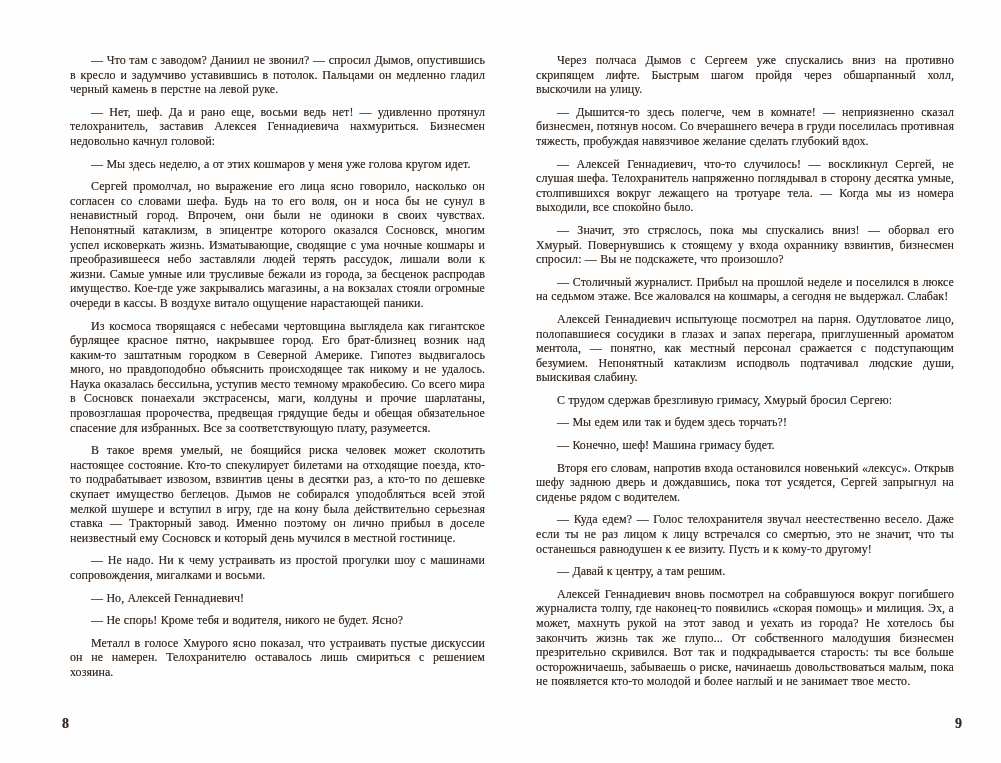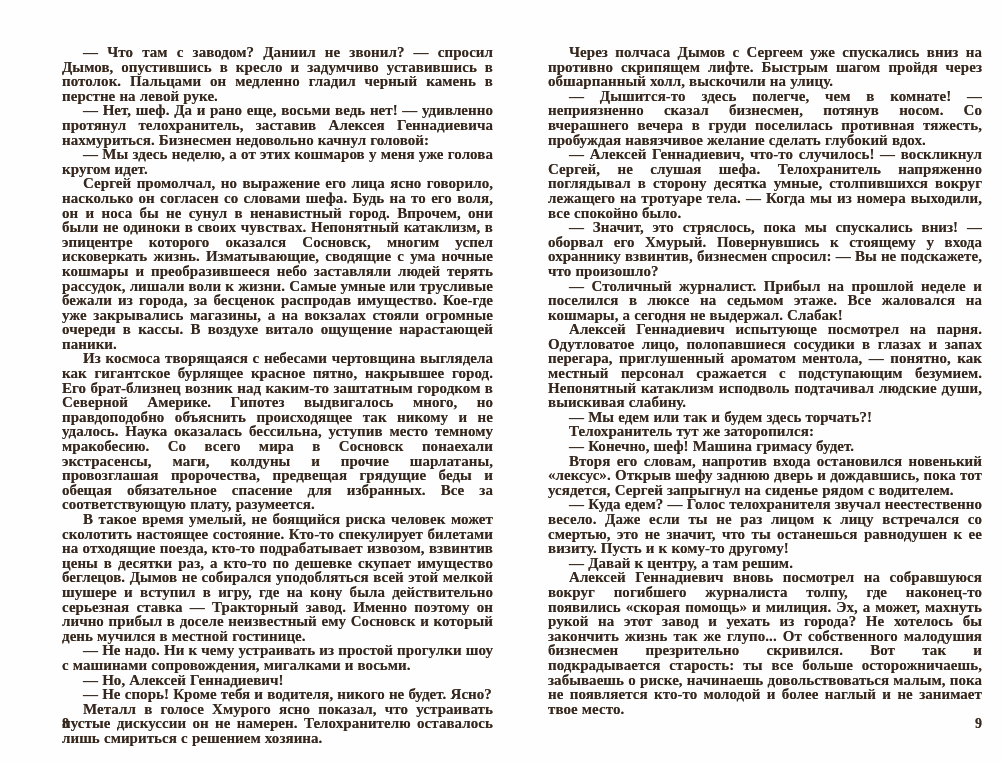--- a/index.html
+++ b/index.html
@@ -17,35 +17,35 @@
     font-family: "Liberation Serif", "DejaVu Serif", serif;
     color: #36281e;
   }
   .page {
     position: absolute;
     top: 45px;
     bottom: 0;
     overflow: hidden;
   }
   .page-left  { left: 62px;  width: 431px; }
-  .page-right { left: 548px; width: 434px; }
+  .page-right { left: 528px; width: 434px; }
 
   .para {
-    margin: 0;
+    margin: 8px;
     padding: 0;
     text-indent: 21px;
     text-align: justify;
-    font-size: 15px;
+    font-size: 12px;
     line-height: 14.6px;
     letter-spacing: 0.05px;
     word-spacing: 0.3px;
     hyphens: auto;
     -webkit-hyphens: auto;
     text-shadow: 0 0 0.4px rgba(58, 42, 30, 0.55);
-    font-weight: 700;
+    font-weight: 400;
   }
 
   .folio {
     position: absolute;
     top: 671px;
     width: 100%;
     font-size: 14px;
     line-height: 15px;
     text-shadow: 0 0 0.4px rgba(58, 42, 30, 0.55);
     font-weight: 600;
@@ -72,22 +72,22 @@
     <div class="folio folio-left">8</div>
   </div>
 
   <div class="page page-right">
     <p class="para">Через полчаса Дымов с Сергеем уже спускались вниз на противно скрипящем лифте. Быстрым шагом пройдя через обшарпанный холл, выскочили на улицу.</p>
     <p class="para">— Дышится-то здесь полегче, чем в комнате! — неприязненно сказал бизнесмен, потянув носом. Со вчерашнего вечера в груди поселилась противная тяжесть, пробуждая навязчивое желание сделать глубокий вдох.</p>
     <p class="para">— Алексей Геннадиевич, что-то случилось! — воскликнул Сергей, не слушая шефа. Телохранитель напряженно поглядывал в сторону десятка умные, столпившихся вокруг лежащего на тротуаре тела. — Когда мы из номера выходили, все спокойно было.</p>
     <p class="para">— Значит, это стряслось, пока мы спускались вниз! — оборвал его Хмурый. Повернувшись к стоящему у входа охраннику взвинтив, бизнесмен спросил: — Вы не подскажете, что произошло?</p>
     <p class="para">— Столичный журналист. Прибыл на прошлой неделе и поселился в люксе на седьмом этаже. Все жаловался на кошмары, а сегодня не выдержал. Слабак!</p>
     <p class="para">Алексей Геннадиевич испытующе посмотрел на парня. Одутловатое лицо, полопавшиеся сосудики в глазах и запах перегара, приглушенный ароматом ментола, — понятно, как местный персонал сражается с подступающим безумием. Непонятный катаклизм исподволь подтачивал людские души, выискивая слабину.</p>
+    <p class="para">С трудом сдержав брезгливую гримасу, Хмурый бросил Сергею:</p>
     <p class="para">— Мы едем или так и будем здесь торчать?!</p>
-    <p class="para">Телохранитель тут же заторопился:</p>
     <p class="para">— Конечно, шеф! Машина гримасу будет.</p>
     <p class="para">Вторя его словам, напротив входа остановился новенький «лексус». Открыв шефу заднюю дверь и дождавшись, пока тот усядется, Сергей запрыгнул на сиденье рядом с водителем.</p>
     <p class="para">— Куда едем? — Голос телохранителя звучал неестественно весело. Даже если ты не раз лицом к лицу встречался со смертью, это не значит, что ты останешься равнодушен к ее визиту. Пусть и к кому-то другому!</p>
     <p class="para">— Давай к центру, а там решим.</p>
     <p class="para">Алексей Геннадиевич вновь посмотрел на собравшуюся вокруг погибшего журналиста толпу, где наконец-то появились «скорая помощь» и милиция. Эх, а может, махнуть рукой на этот завод и уехать из города? Не хотелось бы закончить жизнь так же глупо... От собственного малодушия бизнесмен презрительно скривился. Вот так и подкрадывается старость: ты все больше осторожничаешь, забываешь о риске, начинаешь довольствоваться малым, пока не появляется кто-то молодой и более наглый и не занимает твое место.</p>
     <div class="folio folio-right">9</div>
   </div>
 
 </div>
 

